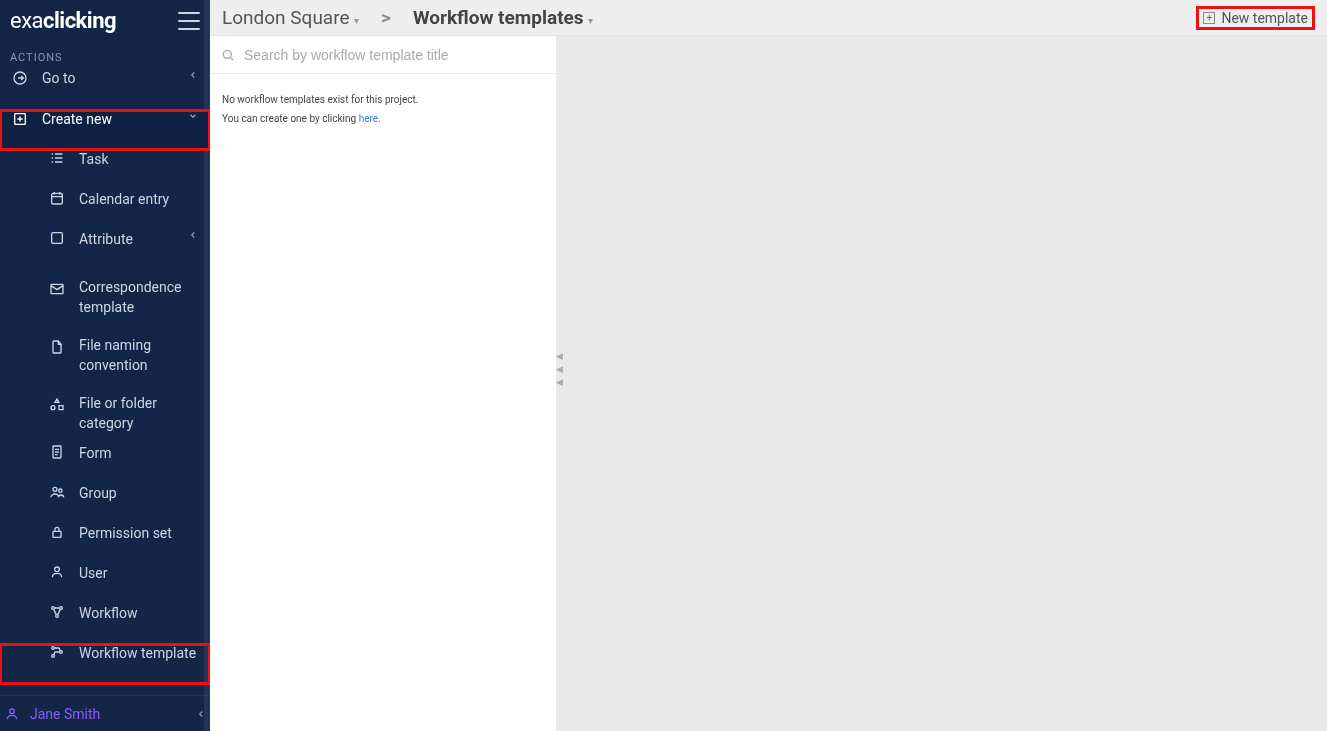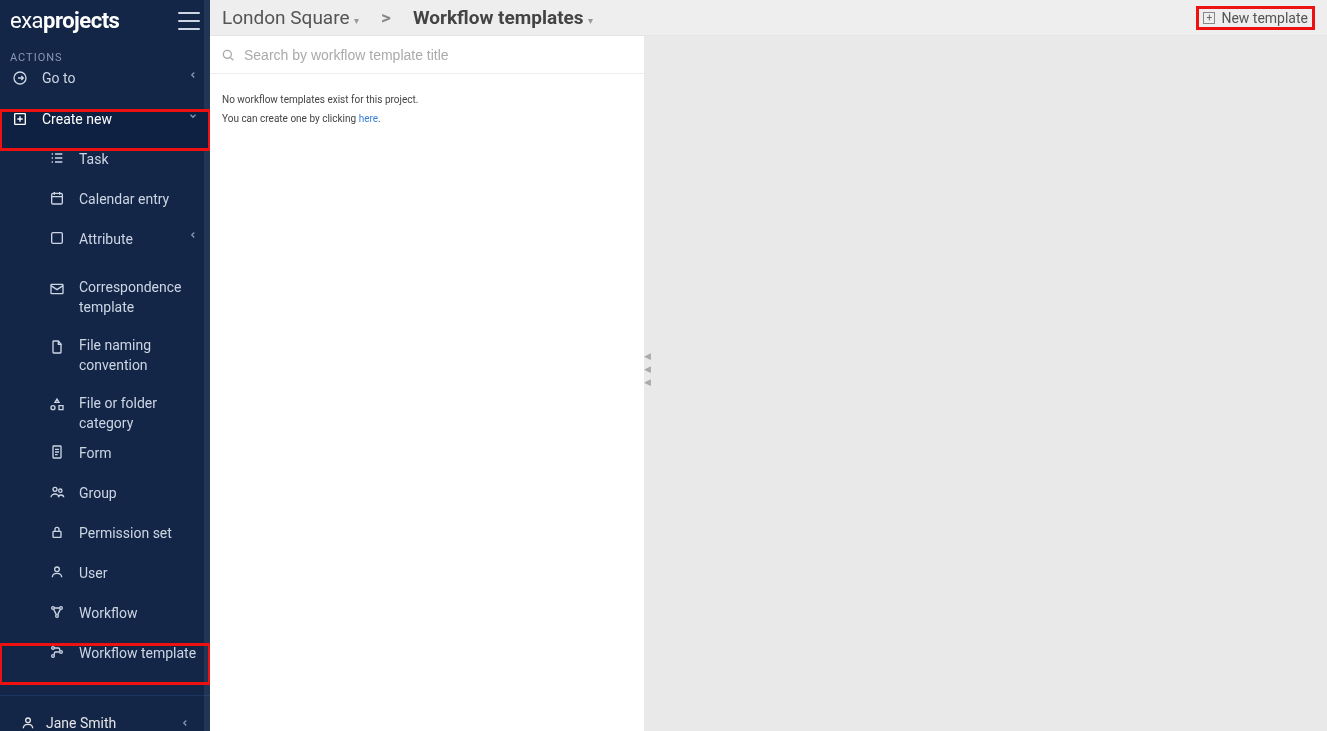--- a/index.html
+++ b/index.html
@@ -89,26 +89,26 @@
     padding-bottom: 8px;
     align-items: flex-start;
   }
   .subnav-item.multi .icon { margin-top: 3px; }
   .subnav-item .label-text { line-height: 1.4; }
   .subnav-item.multi .label-text { max-width: 130px; }
 
   .sidebar-footer {
     margin-top: auto;
     display: flex;
-    align-items: flex-end;
-    padding: 0 20px;
+    align-items: center;
+    padding: 0 4px;
     height: 36px;
     border-top: 1px solid #1b335f;
     cursor: pointer;
-    color: #e5e5e5;
+    color: #8b5cf6;
   }
   .sidebar-footer .icon { width:16px; height:16px; margin-right: 10px; display:inline-flex; align-items:center; justify-content:center;}
   .sidebar-footer .chev { margin-left:auto; color:#8a97b3; }
 
   
   .hl-red { outline: 3px solid #e11; outline-offset: -2px; }
 
   
   .main {
     flex: 1;
@@ -158,21 +158,21 @@
     padding: 1px 4px;
   }
 
   .content {
     flex: 1;
     display: flex;
     position: relative;
     background: #e9e9e9;
   }
   .list-panel {
-    width: 434px;
+    width: 346px;
     background: #fff;
     display: flex;
     flex-direction: column;
   }
   .search-row {
     height: 38px;
     border-bottom: 1px solid #eee;
     display: flex;
     align-items: center;
     padding: 0 10px;
@@ -216,21 +216,21 @@
 
   svg { width: 100%; height: 100%; }
 </style>
 </head>
 <body>
 
 <div class="sidebar">
   <div class="scrollbar-edge"></div>
   <div class="sidebar-header">
     <div class="logo">
-      <span>exa</span><b>projects</b>
+      <span>exa</span><b>clicking</b>
     </div>
     <div class="hamburger">
       <span></span>
         <span></span>
         <span></span>
     </div>
   </div>
 
   <div class="section-label">ACTIONS</div>
 

